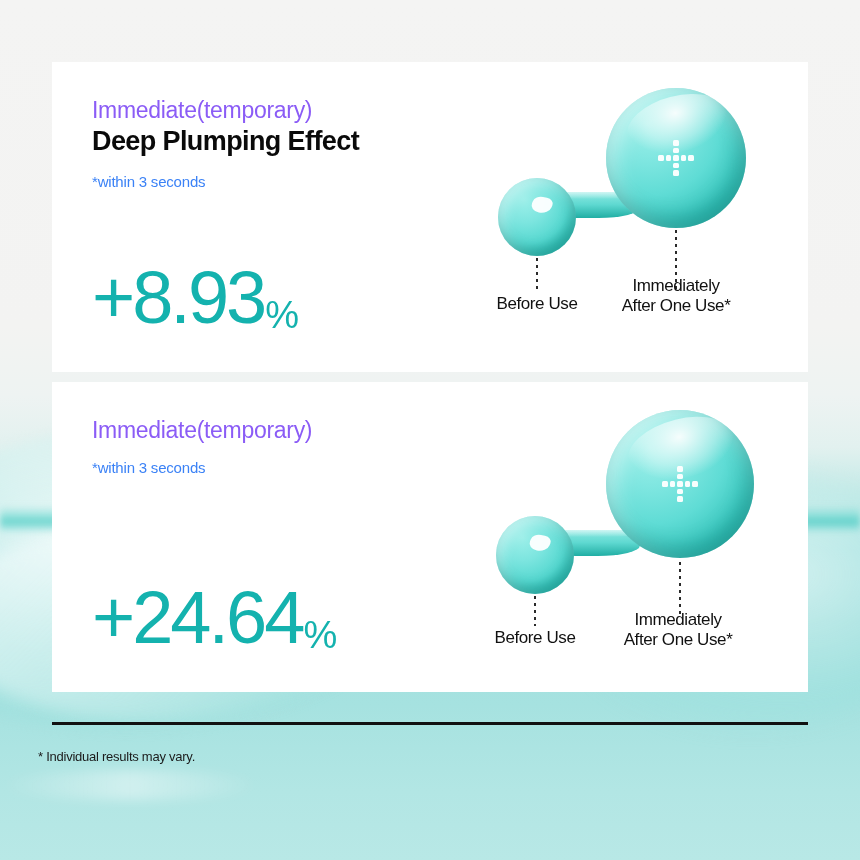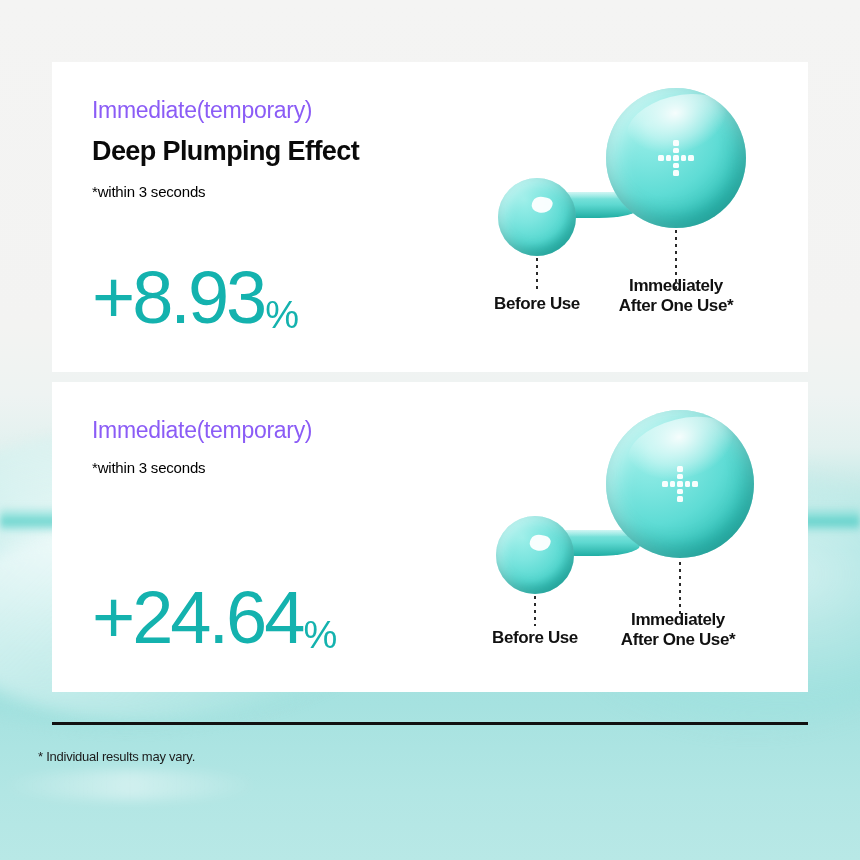--- a/index.html
+++ b/index.html
@@ -123,26 +123,26 @@
     color: #8b5cf6;
     letter-spacing: -0.3px;
     line-height: 1.25;
   }
   .headline {
     font-size: 27px;
     font-weight: 700;
     color: #0a0a0a;
     letter-spacing: -0.6px;
     line-height: 1.25;
-    margin-top: 10px;
+    margin-top: 0;
   }
   .subnote {
     font-size: 15px;
     font-weight: 400;
-    color: #000000;
+    color: #3b82f6;
     letter-spacing: -0.2px;
     margin-top: 14px;
   }
 
   .stat {
     position: absolute;
     left: 40px;
     bottom: 40px;
     display: flex;
     align-items: flex-end;
@@ -238,21 +238,21 @@
     position: absolute;
     width: 2px;
     background-image: linear-gradient(#2a2a2a 42%, rgba(255,255,255,0) 0%);
     background-size: 2px 7px;
     background-repeat: repeat-y;
   }
 
   .fig-label {
     position: absolute;
     font-size: 17px;
-    font-weight: 700;
+    font-weight: 400;
     color: #111111;
     letter-spacing: -0.4px;
     line-height: 1.18;
     text-align: center;
     white-space: pre-line;
   }
 
   
   .rule {
     position: absolute;

